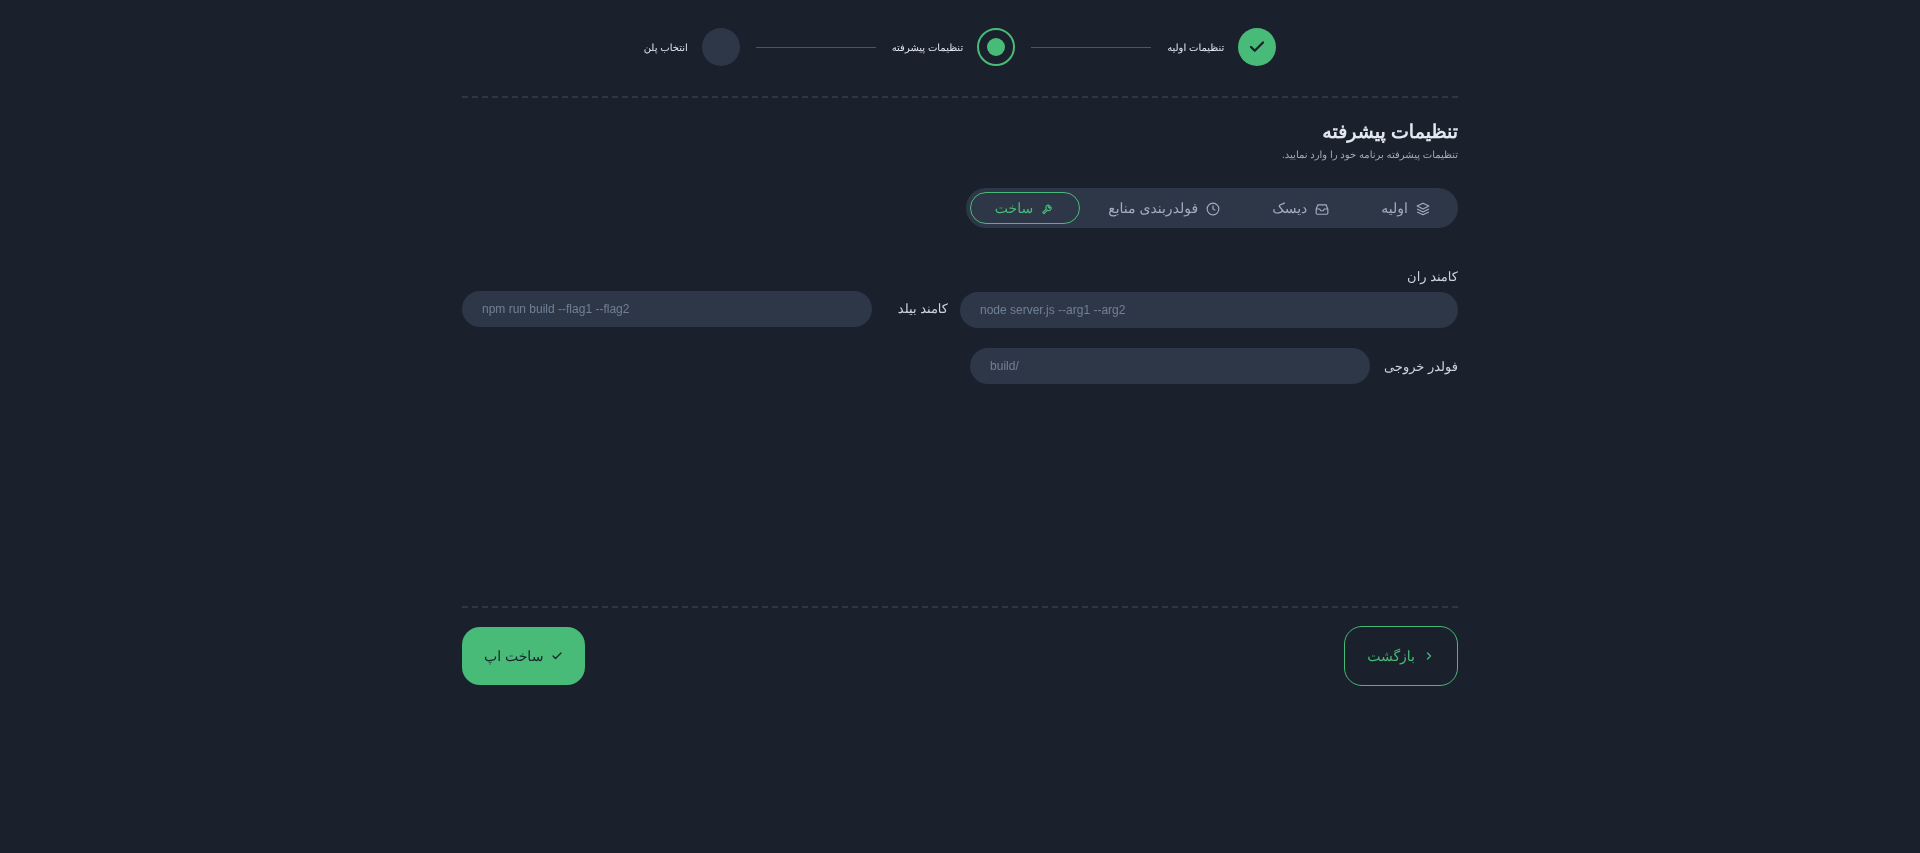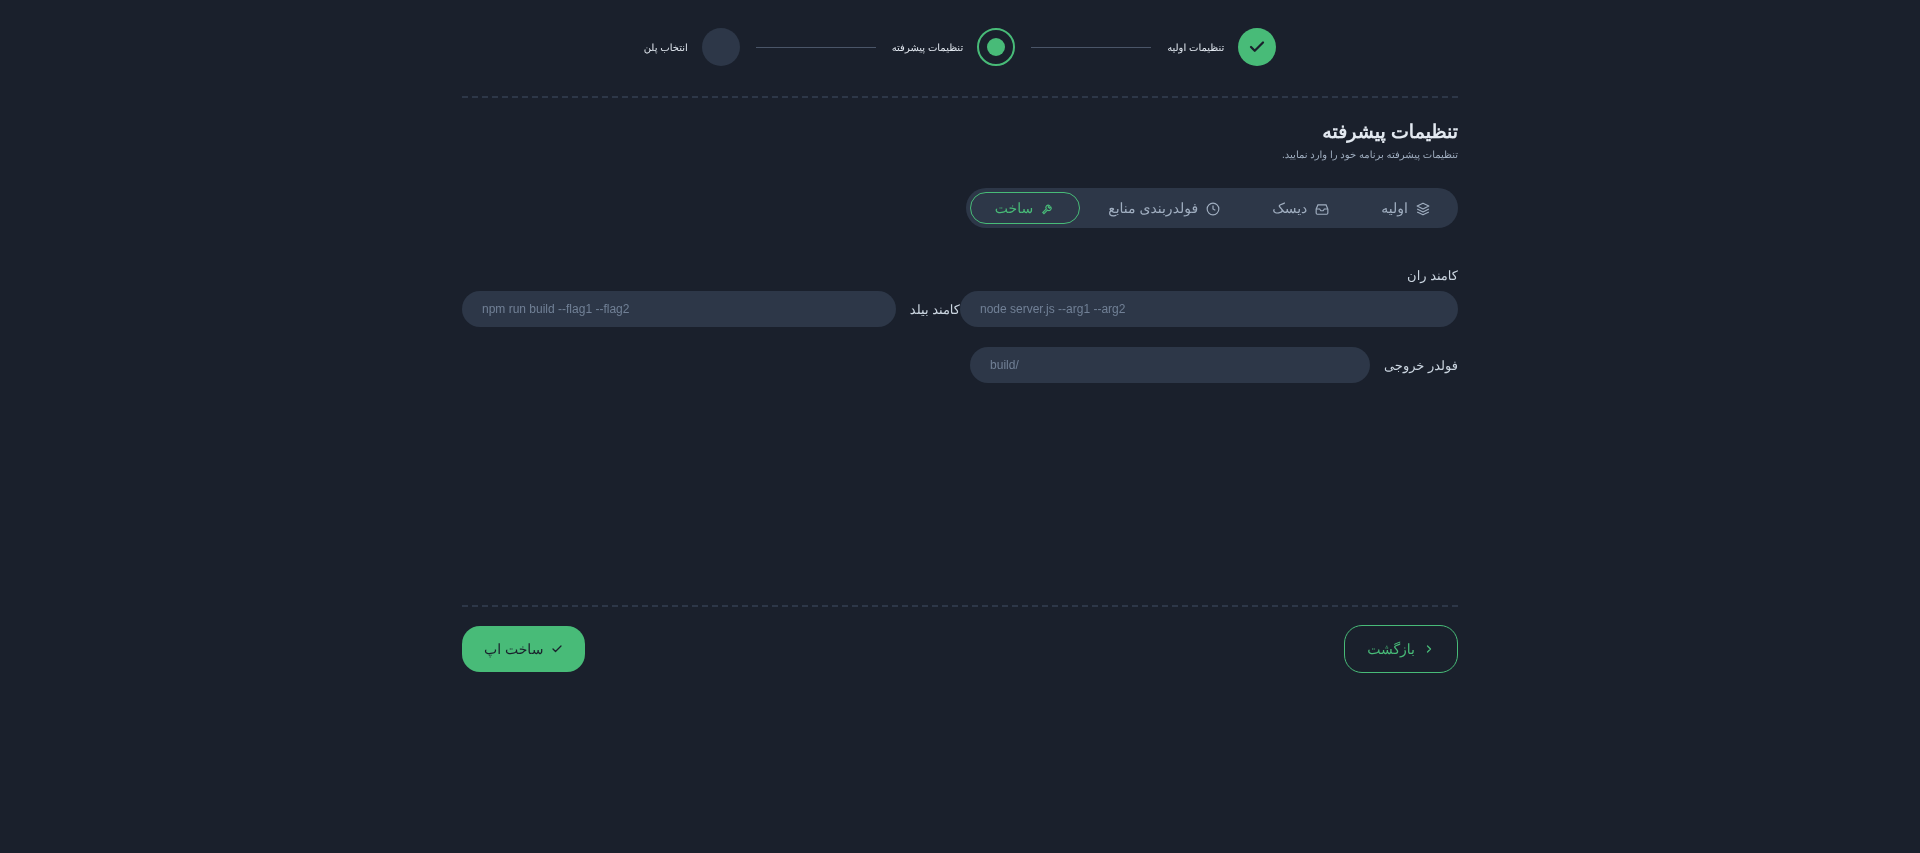--- a/index.html
+++ b/index.html
@@ -203,21 +203,21 @@
   display: flex;
   justify-content: space-between;
   align-items: center;
   direction: rtl;
 }
 
 .btn {
   display: inline-flex;
   align-items: center;
   gap: 8px;
-  padding: 15px 22px;
+  padding: 21px 22px;
   border-radius: 18px;
   font-size: 14px;
   cursor: pointer;
   border: none;
 }
 
 .btn-outline {
   background: transparent;
   border: 1px solid #48bb78;
   color: #48bb78;
@@ -317,21 +317,21 @@
   </div>
 
   <div class="form-area grid-wrap">
     <div class="form-row">
       <div class="form-col">
         <div class="form-label">کامند ران</div>
         <input class="form-input" type="text" placeholder="node server.js --arg1 --arg2" style="">
       </div>
       <div class="form-col form-col-left pad-top">
         <div style="display:flex; gap:14px; align-items:center; direction:rtl;">
-          <div class="form-label" style="margin:0; white-space:nowrap;">کامند بیلد</div>
+          <div class="form-label" style="margin:12px; white-space:nowrap;">کامند بیلد</div>
           <input class="form-input" style="flex: 1 1 0%;" type="text" placeholder="npm run build --flag1 --flag2">
         </div>
       </div>
     </div>
 
     <div class="output-row">
       <div class="form-label">فولدر خروجی</div>
       <div class="input-wrap">
         <input class="form-input" type="text" placeholder="build/" style="">
       </div>

